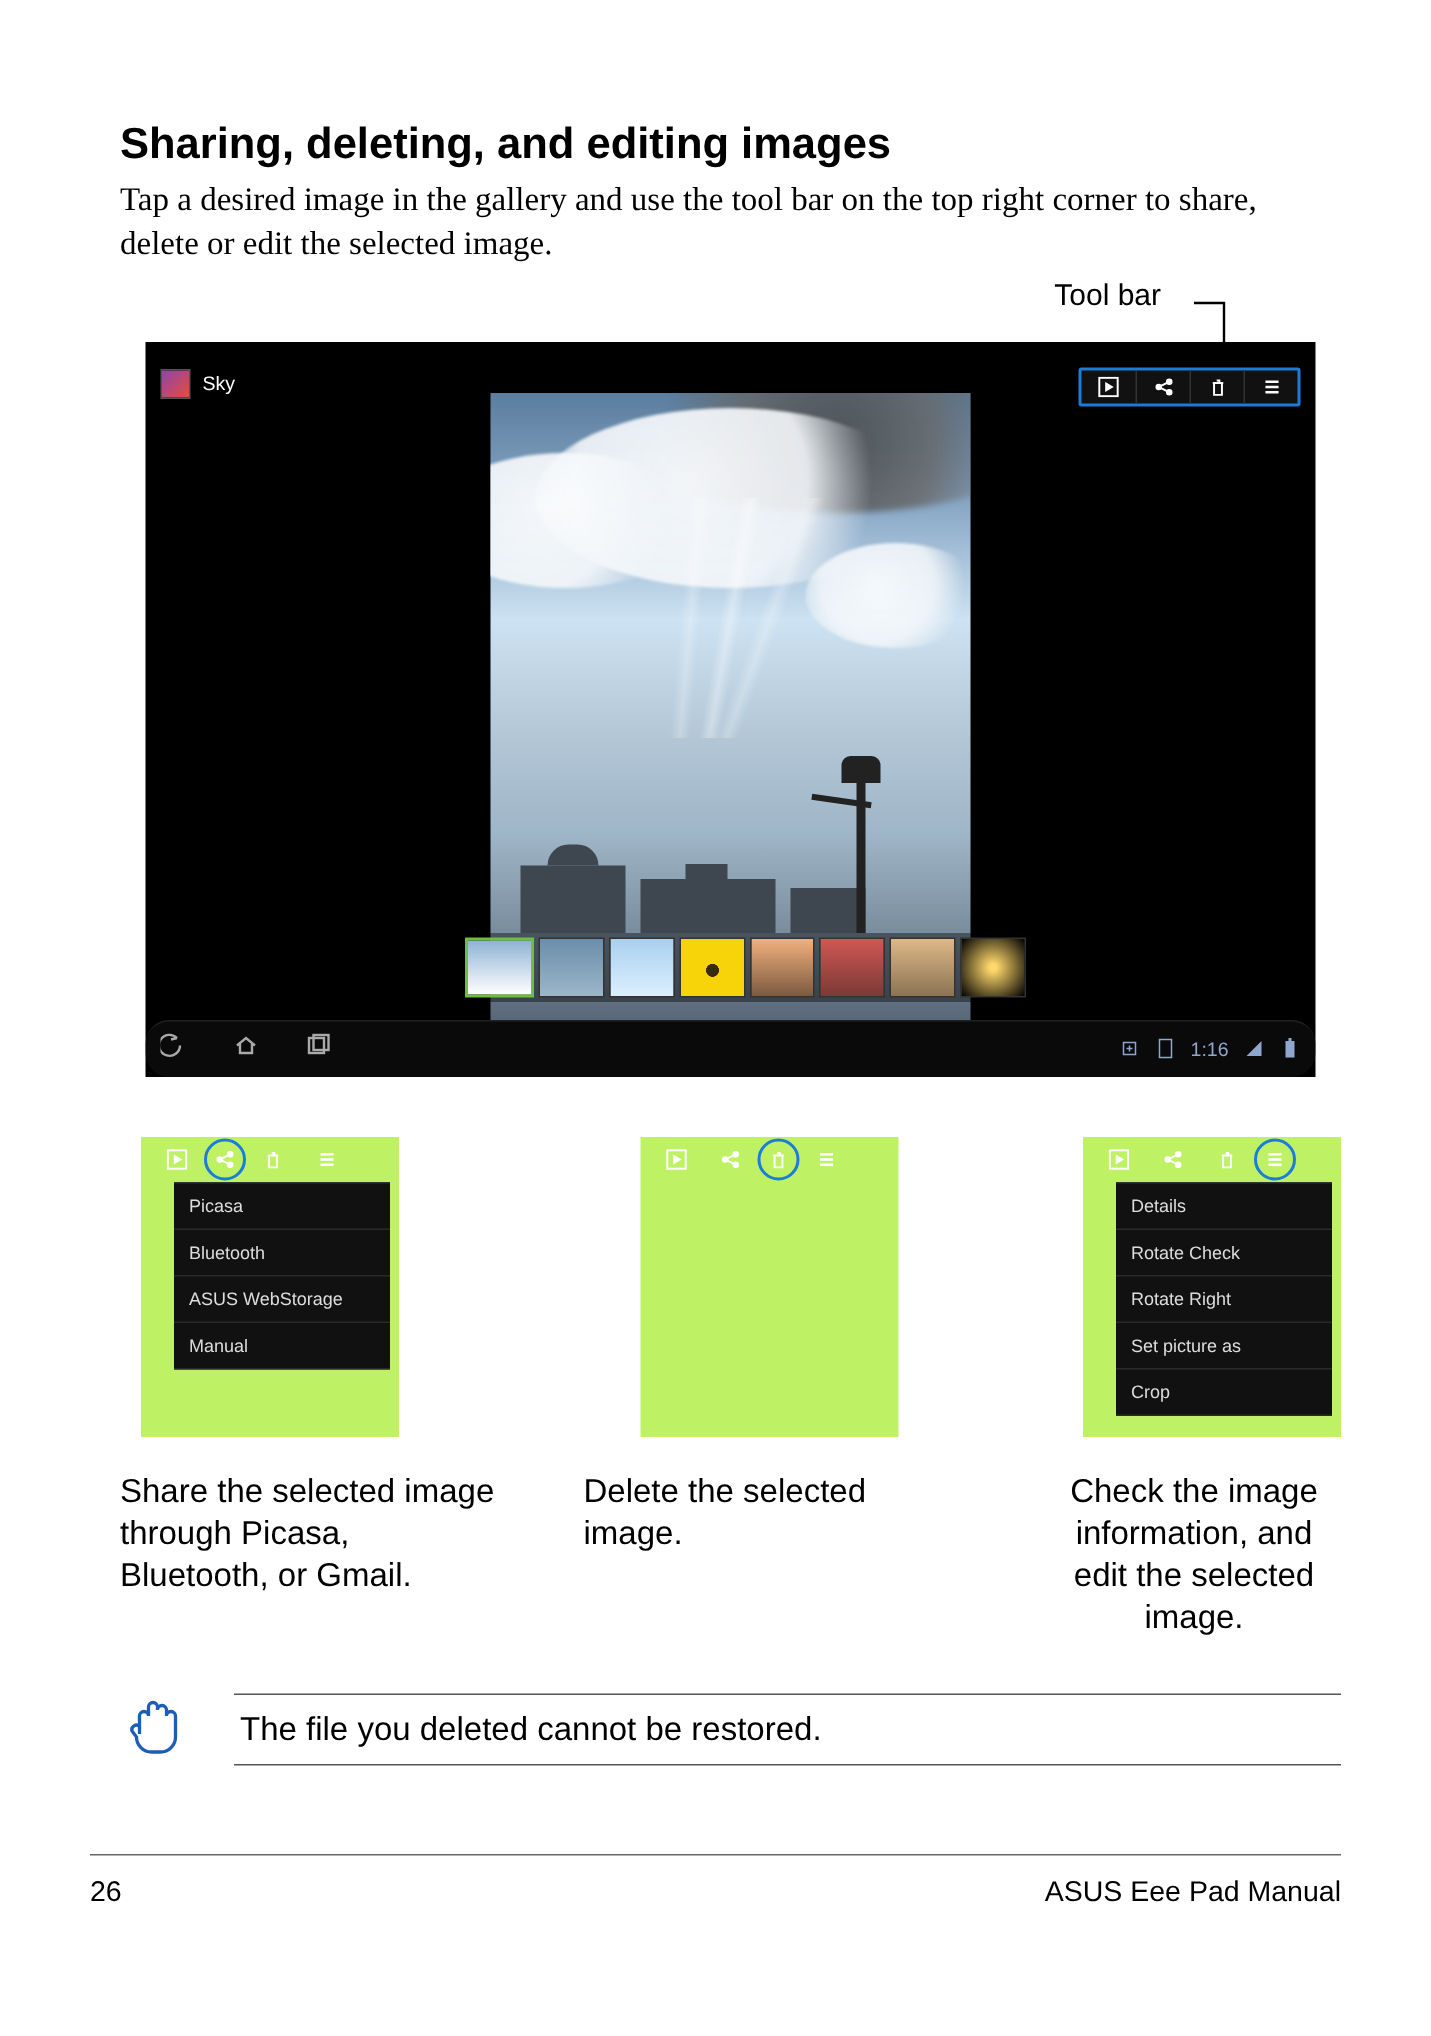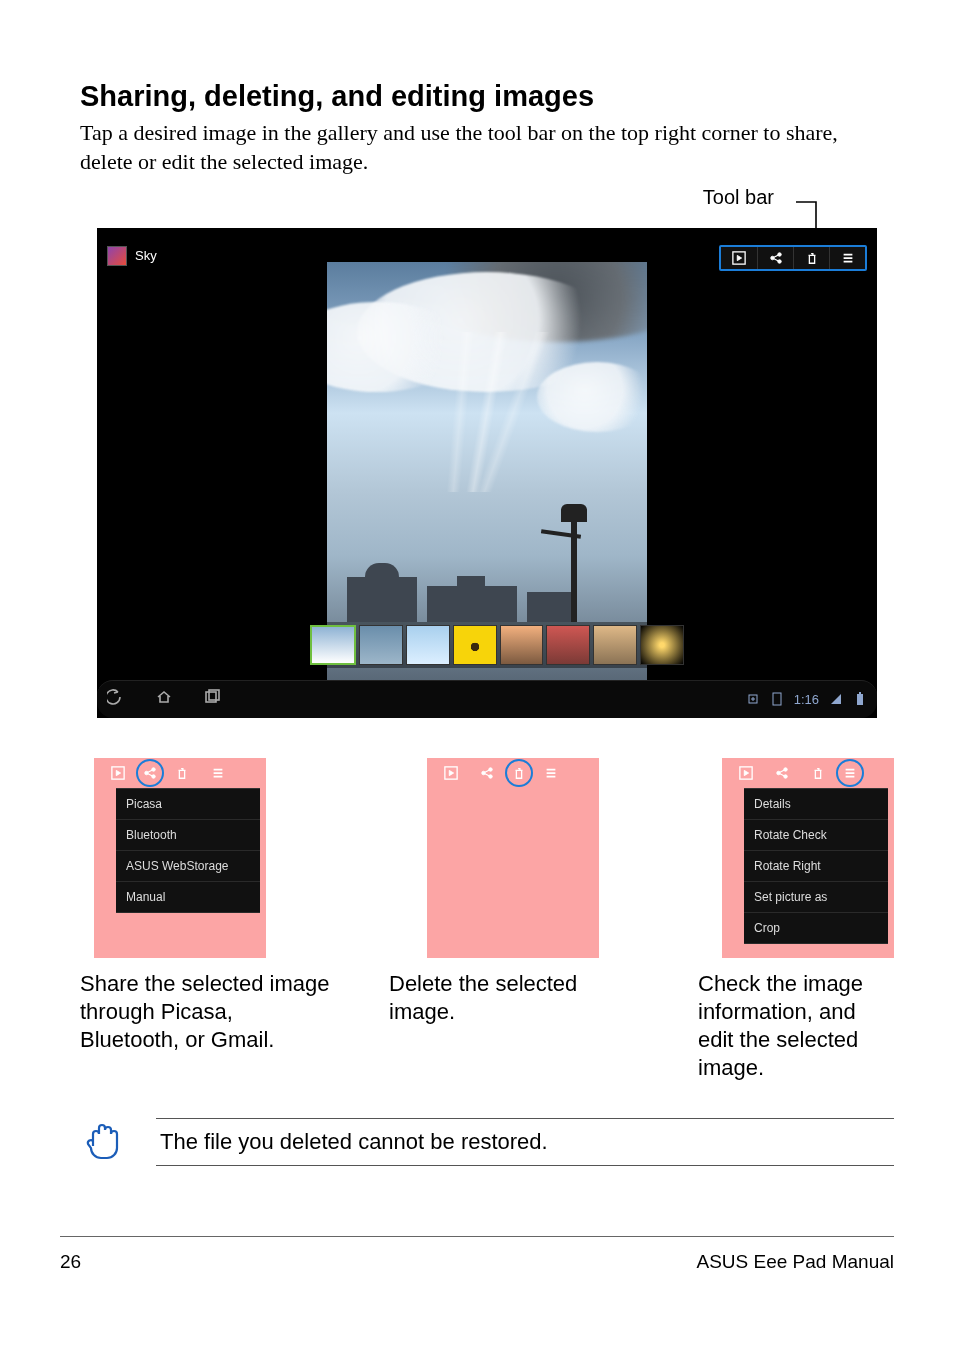--- a/index.html
+++ b/index.html
@@ -142,21 +142,21 @@
   .nav-right svg{width:14px;height:14px;fill:#8fa7cf;}
 
   
   .panels-row {
     display:flex; justify-content:space-between;
     margin-top: 40px;
   }
   .panel-col { width: 250px; }
   .mini-shot {
     width: 172px; height: 200px;
-    background:#fca5a5; margin-bottom:12px;
+    background:#bef264; margin-bottom:22px;
     position:relative;
     font-size:12px;
   }
   .panel-col.c1 .mini-shot { margin-left:14px; }
   .panel-col.c2 .mini-shot { margin-left:38px; }
   .panel-col.c3 { width:196px; }
   .panel-col.c3 .mini-shot { margin-left:24px; }
 
   .mini-toolbar {
     display:flex; height:30px; align-items:center; padding:0 6px;
@@ -168,21 +168,21 @@
     position:absolute; top:30px; left:22px; right:6px;
     background:#111; border-top:1px solid #333;
   }
   .mini-item {
     padding:8px 10px; border-bottom:1px solid #2a2a2a;
     color:#ddd; font-size:12px;
   }
   .caption {
     font-size:22px; line-height:1.28;
   }
-  .panel-col.c3 .caption{ text-align:left; }
+  .panel-col.c3 .caption{ text-align:center; }
 
   
   .note-row{
     display:flex; align-items:center; gap:32px;
     margin-top: 36px;
   }
   .note-icon svg{ width:44px; height:44px; stroke:#1b5db8; fill:none; stroke-width:2.2;}
   .note-box{
     flex:1; border-top:1px solid #555; border-bottom:1px solid #555;
     padding:10px 4px; font-size:22px;

